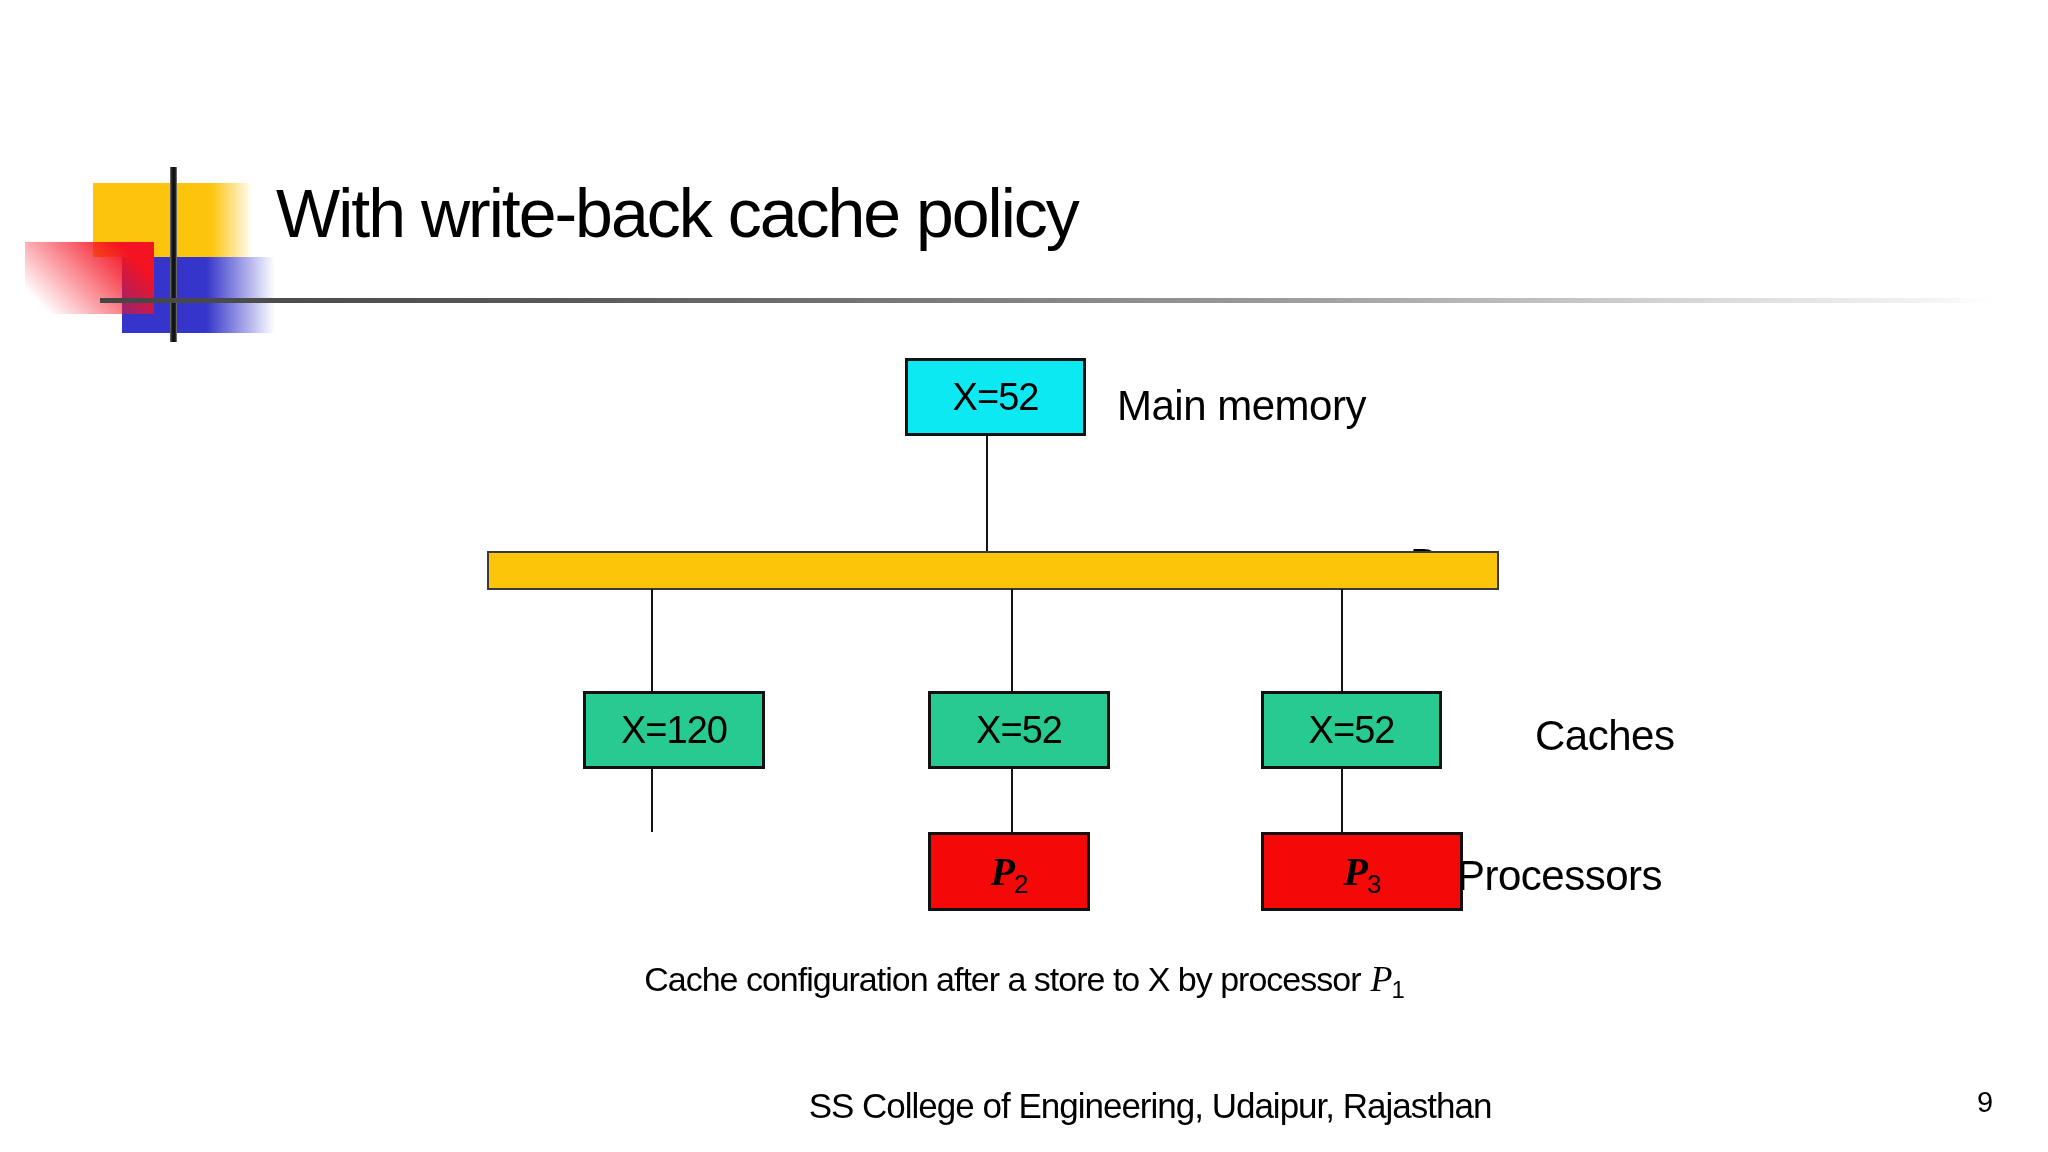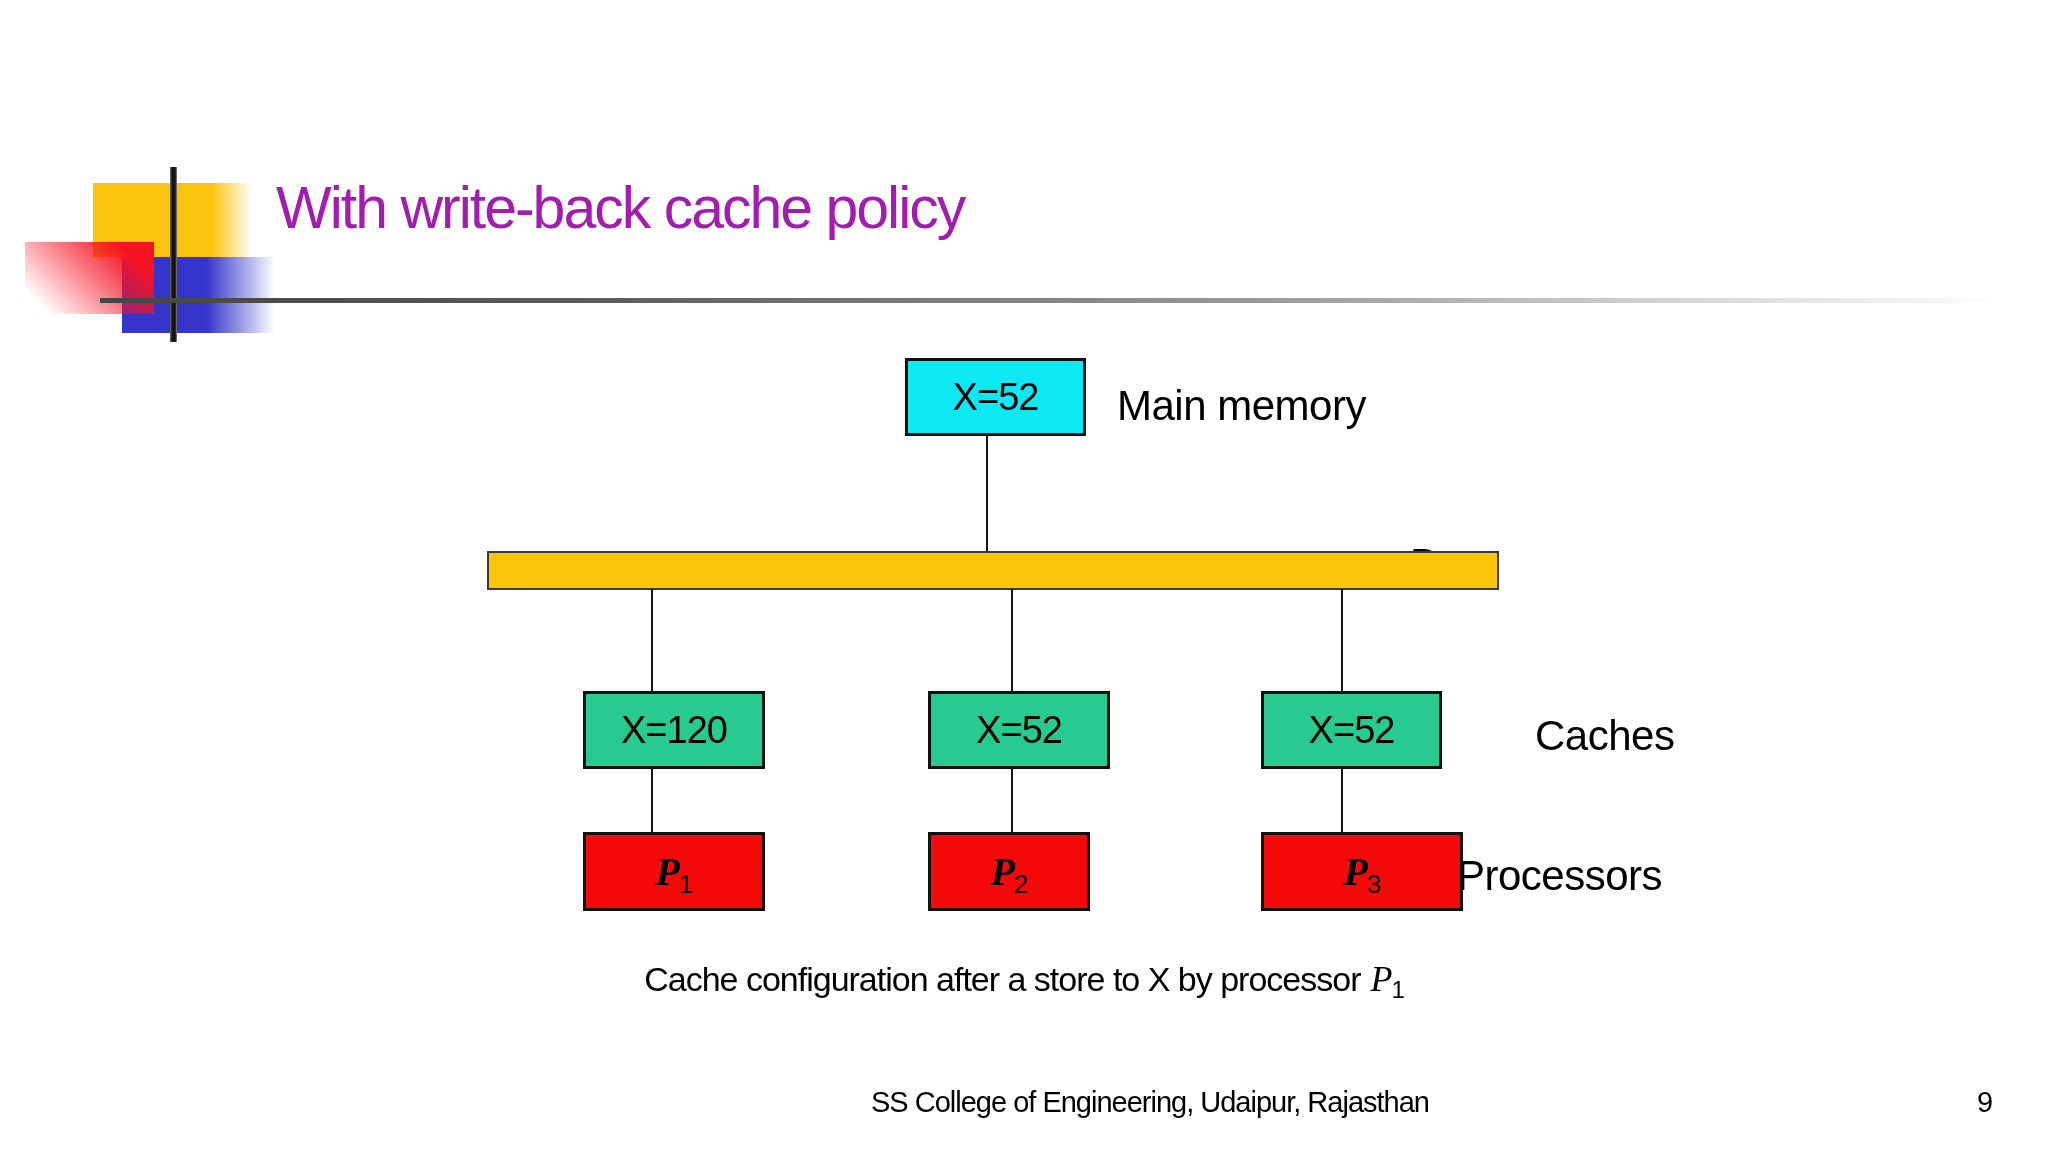--- a/index.html
+++ b/index.html
@@ -15,22 +15,22 @@
   .deco-blue{left:122px;top:257px;width:153px;height:76px;
     background:linear-gradient(to right,#3535cb 55%,rgba(53,53,203,0) 100%);}
   .deco-red{left:25px;top:242px;width:129px;height:72px;
     background:linear-gradient(225deg,#f41322 18%,rgba(255,255,255,0) 88%);}
   .deco-vline{left:170px;top:167px;width:7px;height:175px;
     background:linear-gradient(to right,#777 0%,#141414 30%,#141414 75%,#8a8a8a 100%);}
   .deco-hline{left:100px;top:298px;width:1892px;height:5px;
     background:linear-gradient(to right,#454545 0%,#5a5a5a 25%,#9a9a9a 62%,#d9d9d9 85%,#f4f4f4 97%,rgba(255,255,255,0) 100%);}
 
   
-  .page-title{left:276px;top:176px;font-size:59px;letter-spacing:-2px;
-    color:#a21caf;white-space:nowrap;line-height:1.1;}
+  .page-title{left:276px;top:176px;font-size:68px;letter-spacing:-2px;
+    color:#000000;white-space:nowrap;line-height:1.1;}
 
   
   .dbox{border:3px solid #111;box-sizing:border-box;display:flex;
     align-items:center;justify-content:center;font-size:38px;letter-spacing:-1px;margin-left:8px;}
   .box-memory{left:897px;top:358px;width:181px;height:78px;background:#0de9f2;}
   .box-cache1{left:575px;top:691px;width:182px;height:78px;background:#27cb91;}
   .box-cache2{left:920px;top:691px;width:182px;height:78px;background:#27cb91;}
   .box-cache3{left:1253px;top:691px;width:181px;height:78px;background:#27cb91;}
   .box-proc1{left:575px;top:832px;width:182px;height:79px;background:#f50808;}
   .box-proc2{left:920px;top:832px;width:162px;height:79px;background:#f50808;}
@@ -61,21 +61,21 @@
   .p-name sub{font-size:26px;vertical-align:-8px;line-height:0;}
 
   
   .caption{left:0;top:958px;width:2048px;text-align:center;
     font-size:34px;letter-spacing:-1px;}
   .caption i{font-family:"Liberation Serif",serif;font-style:italic;margin-left:10px;font-size:36px;}
   .caption sub{font-size:24px;vertical-align:-7px;line-height:0;}
 
   
   .footer-text{left:700px;top:1086px;width:900px;text-align:center;
-    font-size:29px;letter-spacing:-1px;}
+    font-size:35px;letter-spacing:-1px;}
   .page-number{left:1955px;top:1086px;width:60px;text-align:center;font-size:29px;}
 </style>
 </head>
 <body>
 
 <div class="slide">
 
   <div class="abs deco-yellow"></div>
   <div class="abs deco-blue"></div>
   <div class="abs deco-red"></div>
@@ -106,23 +106,20 @@
   </div>
   <div class="abs dbox box-cache3">
     <span>X=52</span>
   </div>
   <div class="abs side-label lbl-caches">Caches</div>
 
   <div class="abs conn conn-c1"></div>
   <div class="abs conn conn-c2"></div>
   <div class="abs conn conn-c3"></div>
 
-  <div class="abs dbox box-proc1">
-    <span class="p-name"><i>P</i><sub>1</sub></span>
-  </div>
   <div class="abs dbox box-proc2">
     <span class="p-name"><i>P</i><sub>2</sub></span>
   </div>
   <div class="abs dbox box-proc3">
     <span class="p-name"><i>P</i><sub>3</sub></span>
   </div>
   <div class="abs side-label lbl-processors">Processors</div>
 
   <div class="abs caption">
     <span>Cache configuration after a store to X by processor</span><i>P</i><sub>1</sub>

